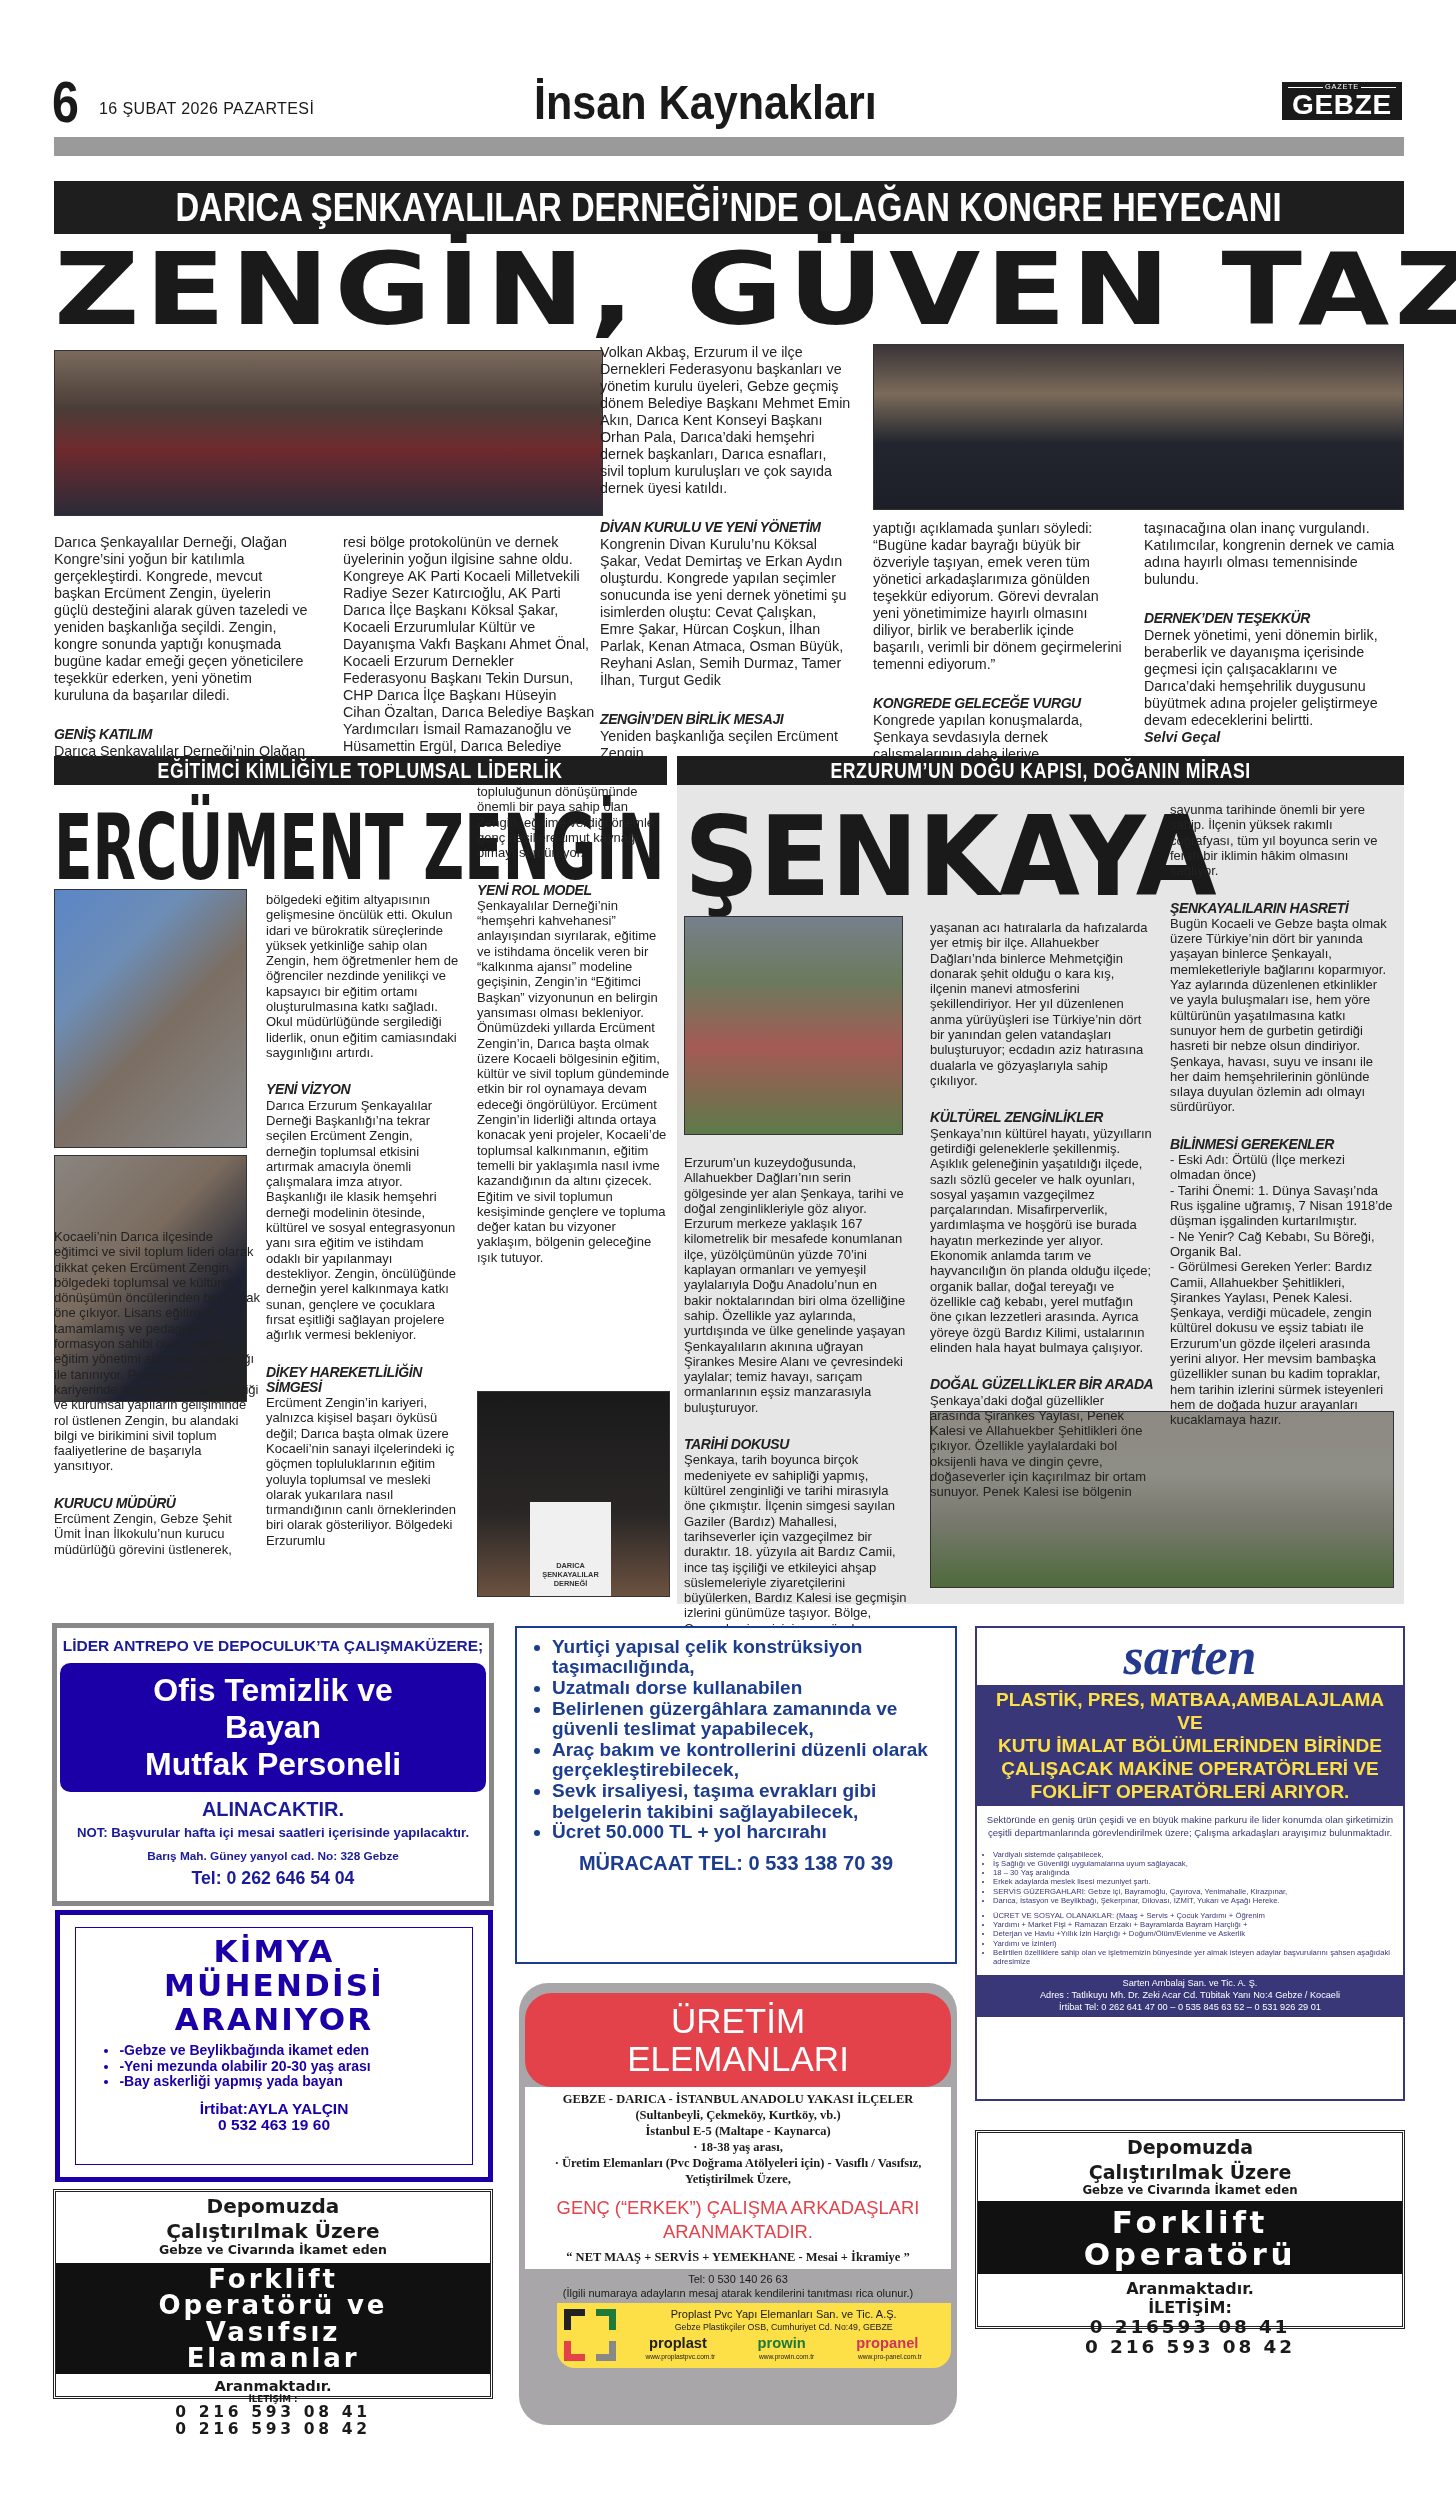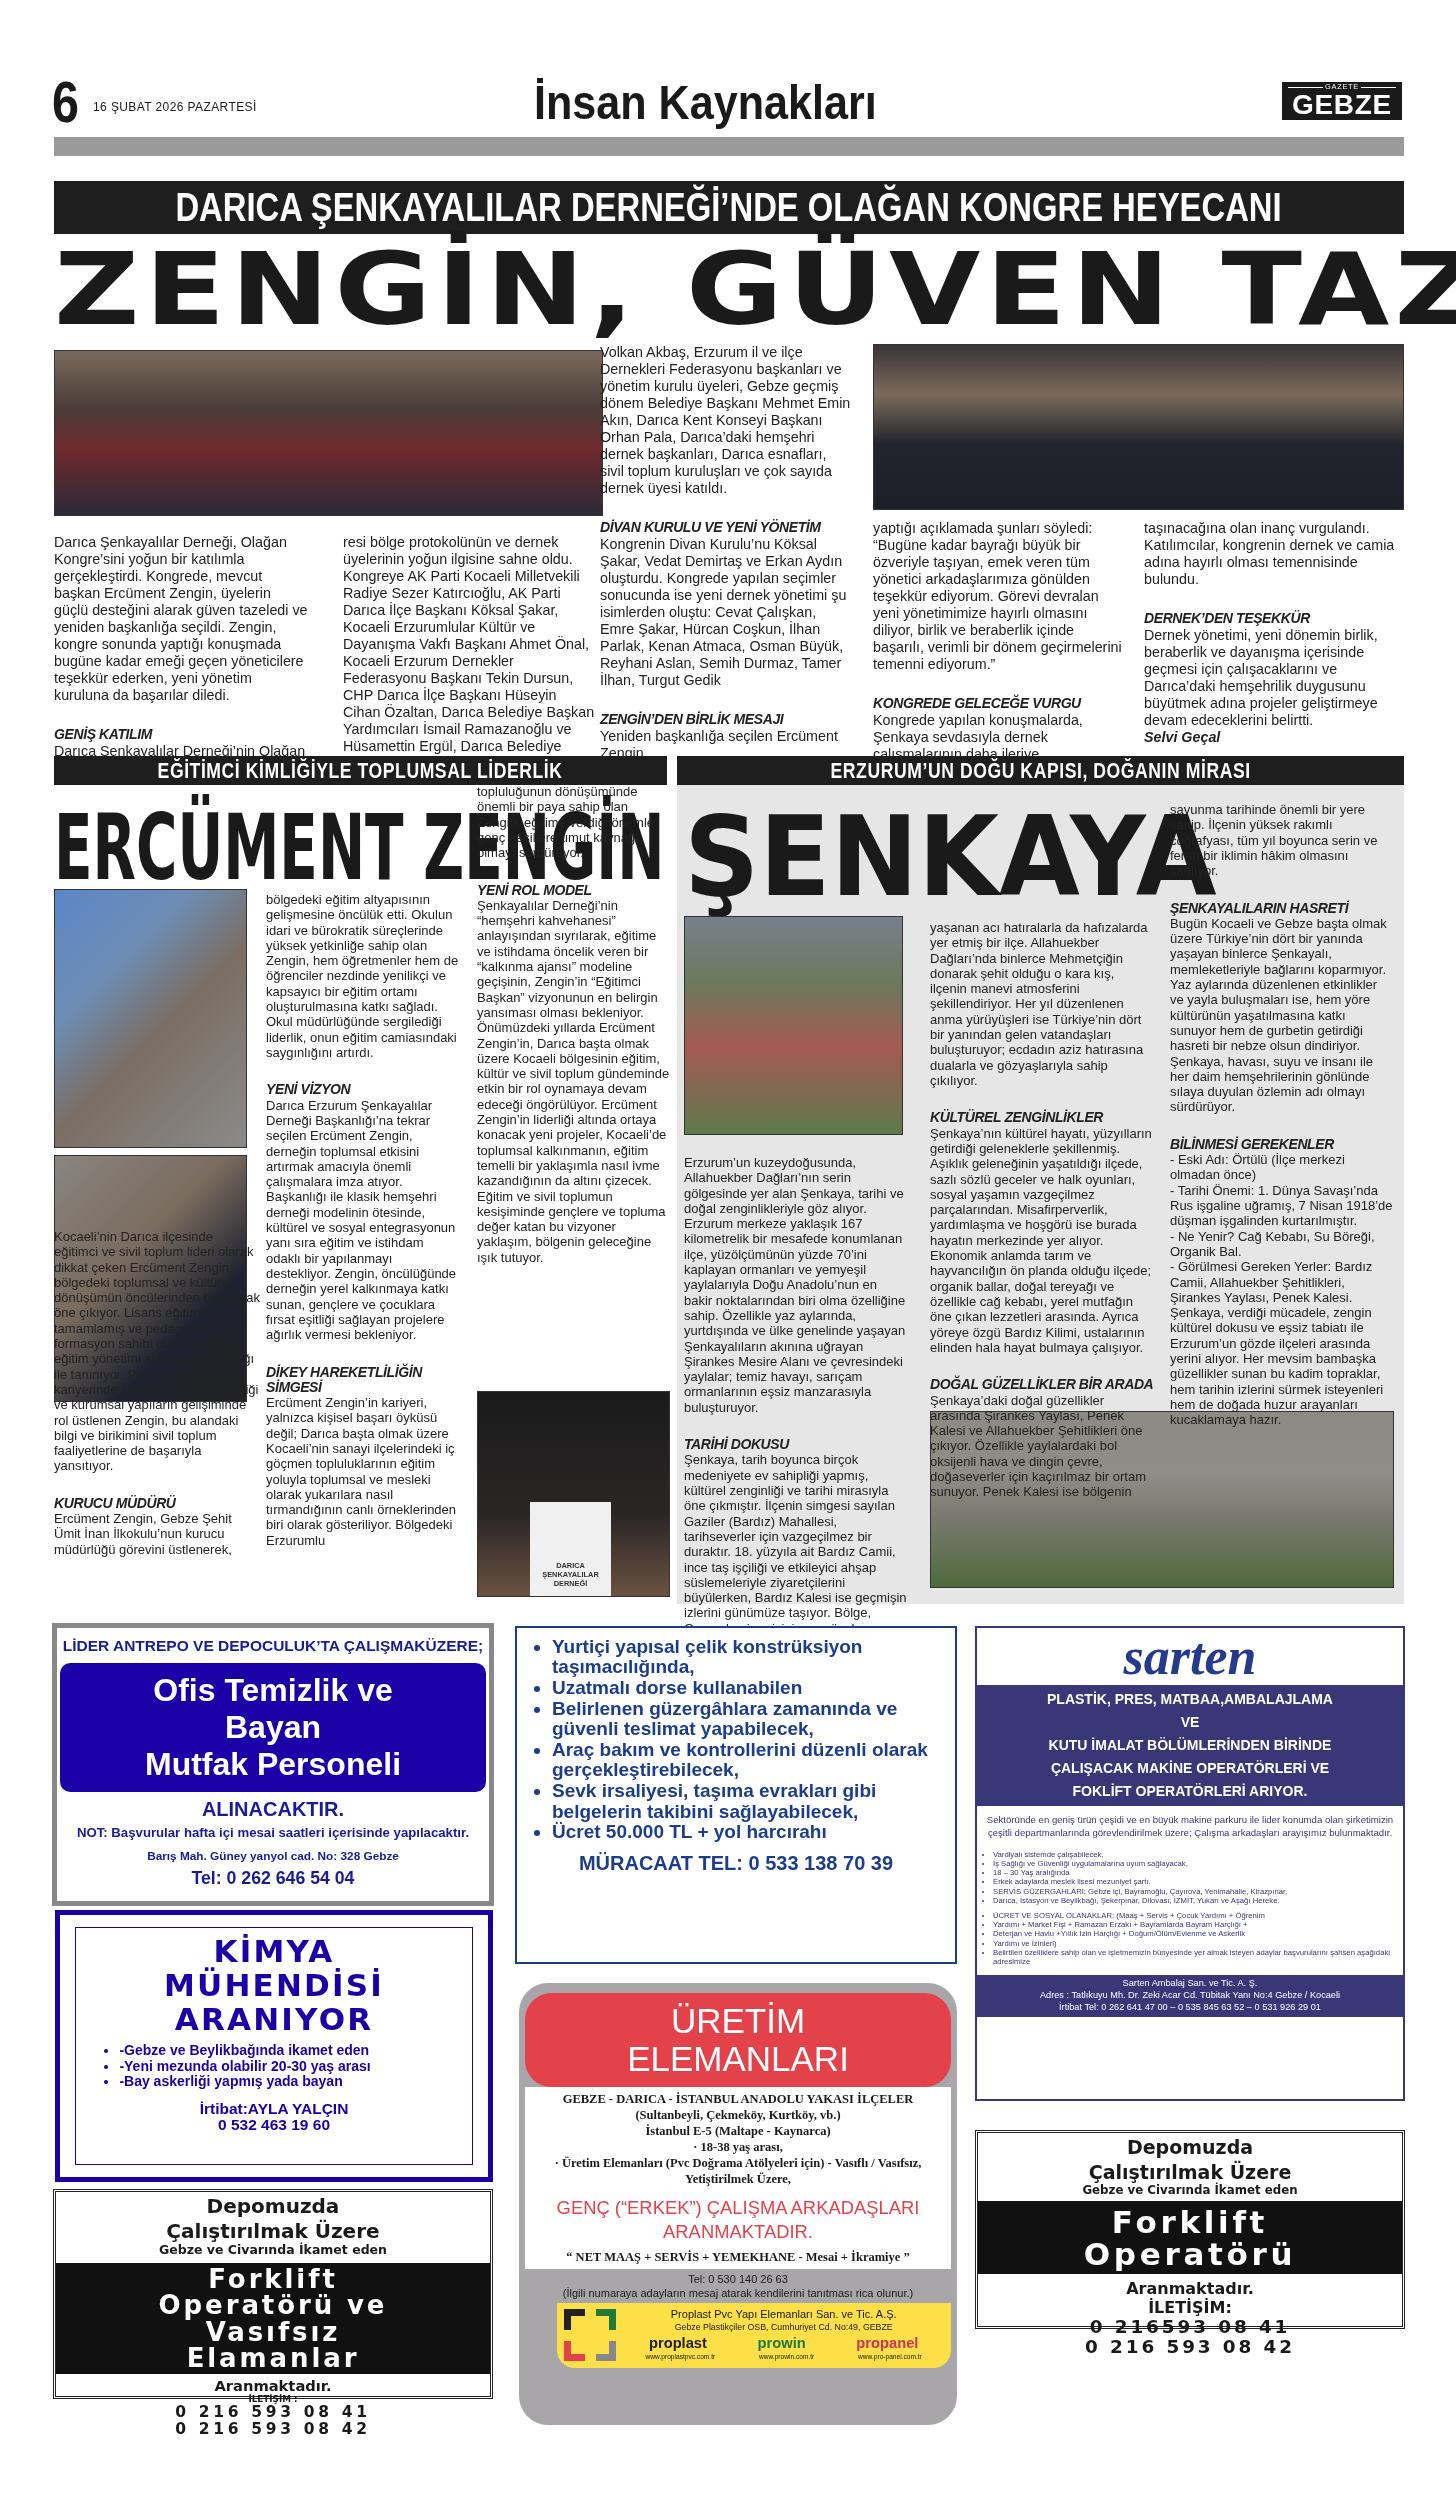--- a/index.html
+++ b/index.html
@@ -1,20 +1,20 @@
 <!DOCTYPE html>
 <html style="font-size:11.8px"><head>
 <meta charset="utf-8">
 <style>
   * { box-sizing: border-box; margin: 0; padding: 0; }
   body { width: 1456px; height: 2512px; background: #ffffff; font-family: "Liberation Sans", sans-serif; color: #1a1a1a; position: relative; overflow: hidden; }
   .abs { position: absolute; }
   
   .page-no { left: 52px; top: 74px; font-size: 57px; font-weight: bold; line-height: 1; font-family: "Liberation Sans", sans-serif; transform: scaleX(0.85); transform-origin: left; }
-  .date { left: 93px; top: 100px; font-size: 12px; letter-spacing: 0.4px; }
+  .date { left: 99px; top: 100px; font-size: 16px; letter-spacing: 0.4px; }
   .section-title { left: 534px; top: 74px; font-size: 49px; font-weight: bold; transform: scaleX(0.88); transform-origin: left; }
   .logo { left: 1282px; top: 82px; width: 120px; height: 38px; background: #1a1a1a; color: #fff; text-align: center; }
   .logo .small { font-size: 7.4px; letter-spacing: 0.7px; line-height: 10.3px; border-bottom: 0; position: relative; }
   .logo .small::before, .logo .small::after { content: ""; position: absolute; top: 5.2px; width: 35px; height: 0.7px; background: #fff; }
   .logo .small::before { left: 5.9px; } .logo .small::after { right: 5.9px; }
   .logo .big { font-size: 28px; font-weight: bold; line-height: 26.5px; letter-spacing: 0.7px; }
   .grey-band { left: 54px; top: 137px; width: 1350px; height: 19px; background: #9a9a9a; }
   .kicker { left: 54px; top: 181px; width: 1350px; height: 53px; background: #1e1e1e; color: #fff; font-size: 40px; font-weight: bold; text-align: center; line-height: 53px; }
   .kicker span { display: inline-block; transform: scaleX(0.82); }
   .headline { left: 54px; top: 234px; width: 1350px; font-size: 100px; font-weight: 900; line-height: 110px; letter-spacing: 4.4px; text-align: left; white-space: nowrap; }
@@ -76,21 +76,21 @@
   .ad5 .redtxt { color: #e3424a; text-align: center; font-size: 18.4px; line-height: 23.5px; margin-top: 8.8px; }
   .ad5 .greybox { text-align: center; font-size: 11px; line-height: 14px; padding: 2.9px 0; }
   .ad5 .brand { background: #fde047; border-radius: 0 0 17.7px 17.7px; padding: 4.4px 7.4px; display: flex; gap: 7.4px; align-items: center; margin-left: 32px; }
   .ad5 .mark { width: 52px; height: 52px; position: relative; }
   .ad5 .mark i { position: absolute; width: 20.6px; height: 20.6px; border-style: solid; border-width: 0; }
   .ad5 .brandtxt { flex: 1; text-align: center; font-size: 11px; line-height: 13.2px; }
   .ad5 .logos { display: flex; justify-content: space-around; font-weight: bold; font-size: 14.7px; margin-top: 2.9px; }
   .ad5 .urls { display: flex; justify-content: space-around; font-size: 6.6px; }
   .ad6 { left: 975px; top: 1626px; width: 430px; height: 475px; border: 2.2px solid #3a3778; }
   .ad6 .logo-s { text-align: center; font-family: "Liberation Serif", serif; font-style: italic; font-weight: bold; color: #253a8c; font-size: 52px; line-height: 57px; }
-  .ad6 .band { background: #3a3778; color: #ffffff; text-align: center; font-weight: bold; font-size: 14px; line-height: 23px; padding: 2.9px 0; }
+  .ad6 .band { background: #3a3778; color: #fde047; text-align: center; font-weight: bold; font-size: 19px; line-height: 23px; padding: 2.9px 0; }
   .ad6 .intro { color: #3a3778; text-align: center; font-size: 9.6px; line-height: 13.2px; margin-top: 7.4px; }
   .ad6 ul { color: #3a3778; font-size: 7.7px; line-height: 9.2px; margin: 10.3px 7.4px 0 16px; }
   .ad6 ul.second { margin-top: 5.9px; }
   .ad6 .footer { background: #3a3778; color: #fff; text-align: center; font-size: 9.2px; line-height: 11.8px; padding: 3px 0; margin-top: 9px; }
   .ad7 { left: 975px; top: 2130px; width: 430px; height: 199px; border: 3.7px double #222; }
   .ad7 .head { text-align: center; font-weight: bold; font-size: 19px; line-height: 20.6px; padding-top: 4.4px; font-family: "DejaVu Sans", sans-serif; }
   .ad7 .headsm { text-align: center; font-weight: bold; font-size: 11.8px; font-family: "DejaVu Sans", sans-serif; }
   .ad7 .black { background: #111; color: #fff; text-align: center; font-weight: bold; font-size: 31px; line-height: 32px; padding: 4.4px 0; margin-top: 4.4px; letter-spacing: 3.7px; font-family: "DejaVu Sans", sans-serif; }
   .ad7 .ar { text-align: center; font-weight: bold; font-size: 16px; font-family: "DejaVu Sans", sans-serif; margin-top: 4.4px; }
   .ad7 .il { text-align: center; font-weight: bold; font-size: 16px; font-family: "DejaVu Sans", sans-serif; }

